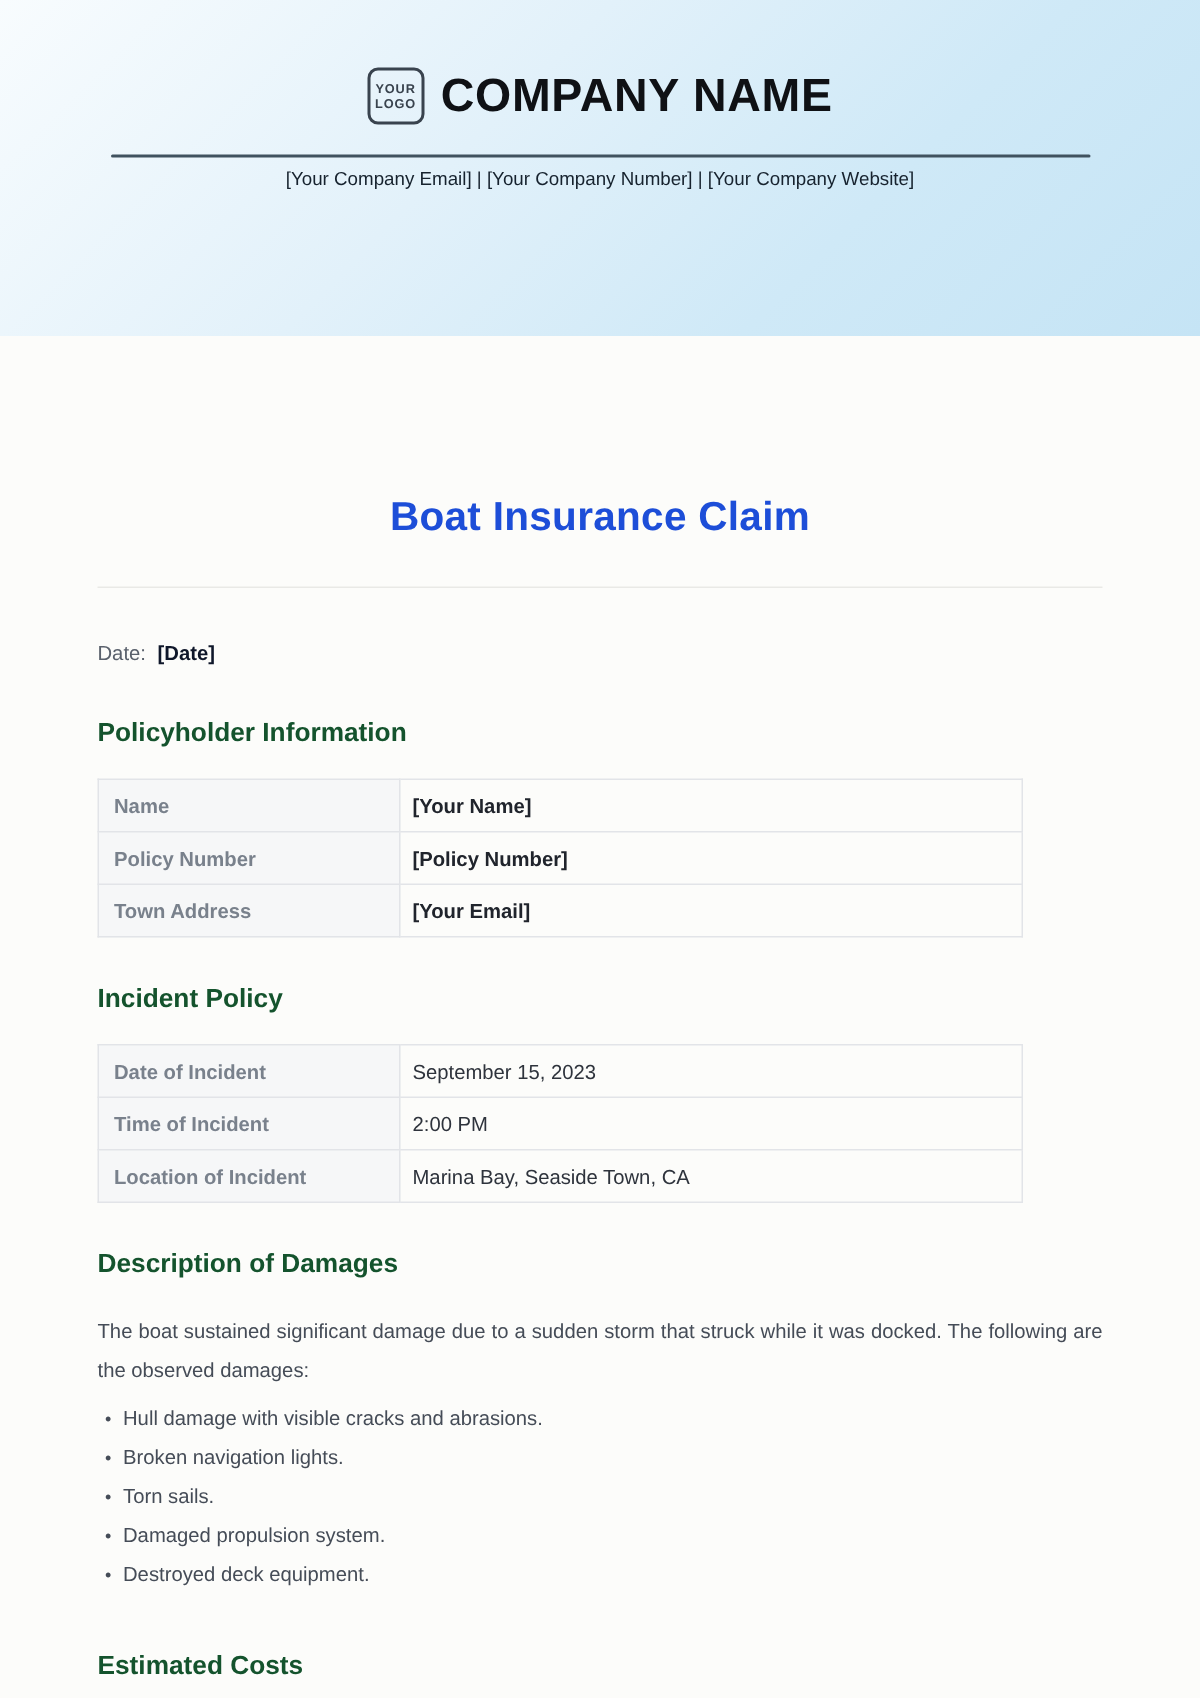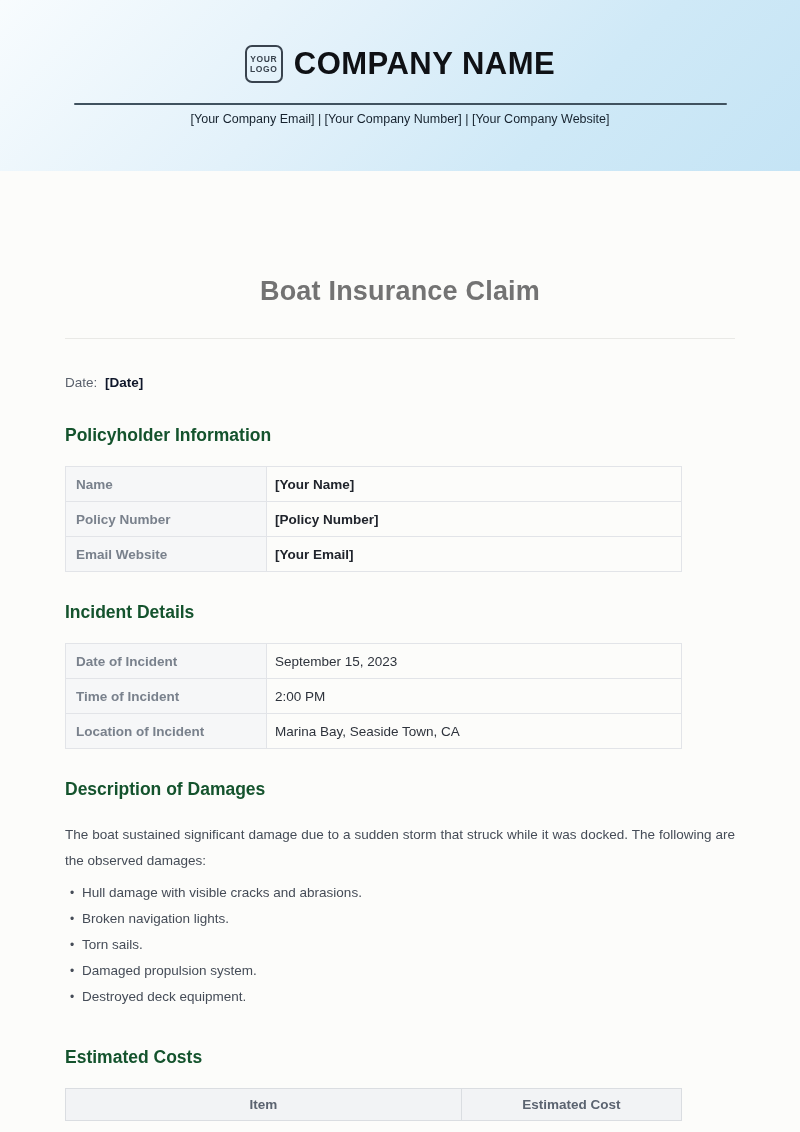--- a/index.html
+++ b/index.html
@@ -6,21 +6,21 @@
   body{font-family:"Liberation Sans",sans-serif;background:#ffffff;}
   .page{
     position:relative;
     width:800px;height:1132px;
     background:#fcfcfa;
     overflow:hidden;
   }
 
   
   .header{
-    height:171px;
+    height:224px;
     background:linear-gradient(135deg,#f8fcfe 0%,#e2f1fa 40%,#cfe9f7 70%,#c5e4f5 100%);
   }
   .brand-row{
     padding-top:45px;
     display:flex;
     justify-content:center;
     align-items:center;
     gap:11px;
   }
   .logo-box{
@@ -55,21 +55,21 @@
   }
 
   
   .content{padding:0 65px;}
   .doc-title{
     margin:0;
     padding-top:105px;
     text-align:center;
     font-size:27px;
     font-weight:700;
-    color:#737373;
+    color:#1d4ed8;
     letter-spacing:0.2px;
   }
   .title-divider{
     margin-top:31px;
     height:1px;
     background:#e9e9e6;
   }
   .date-line{
     margin-top:36px;
     font-size:13.5px;
@@ -190,29 +190,29 @@
         <tbody>
           <tr>
             <td class="k">Name</td>
             <td class="v placeholder">[Your Name]</td>
           </tr>
           <tr>
             <td class="k">Policy Number</td>
             <td class="v placeholder">[Policy Number]</td>
           </tr>
           <tr>
-            <td class="k">Email Website</td>
+            <td class="k">Town Address</td>
             <td class="v placeholder">[Your Email]</td>
           </tr>
         </tbody>
       </table>
     </div>
 
     <div class="sec-incident">
-      <h2 class="section-heading">Incident Details</h2>
+      <h2 class="section-heading">Incident Policy</h2>
       <table class="kv">
         <tbody>
           <tr>
             <td class="k">Date of Incident</td>
             <td class="v">September 15, 2023</td>
           </tr>
           <tr>
             <td class="k">Time of Incident</td>
             <td class="v">2:00 PM</td>
           </tr>

